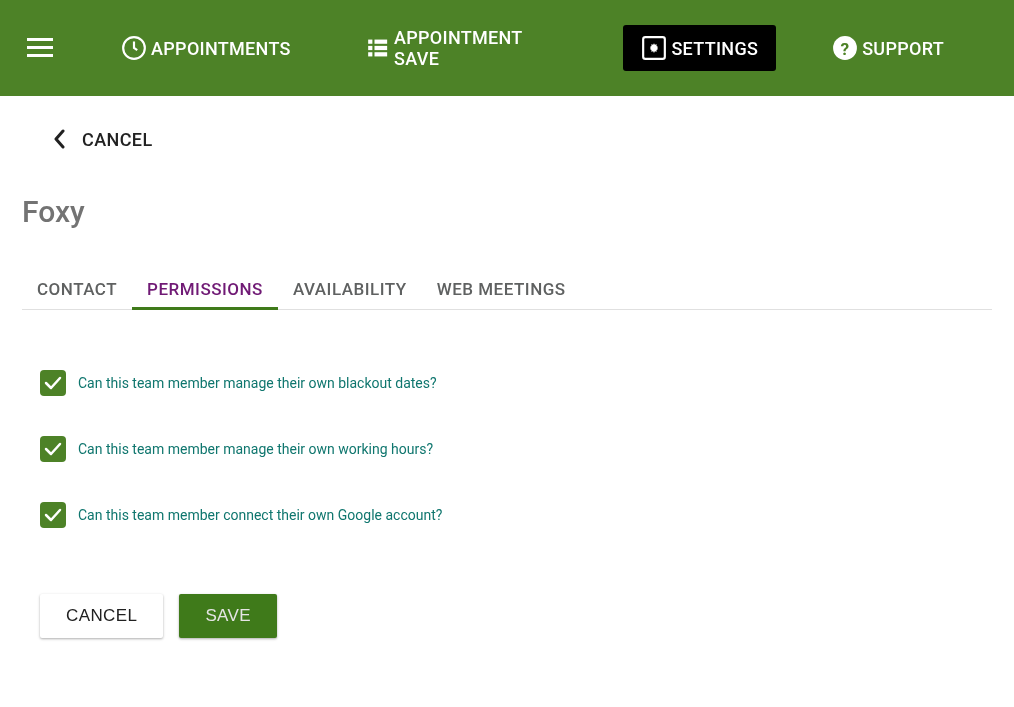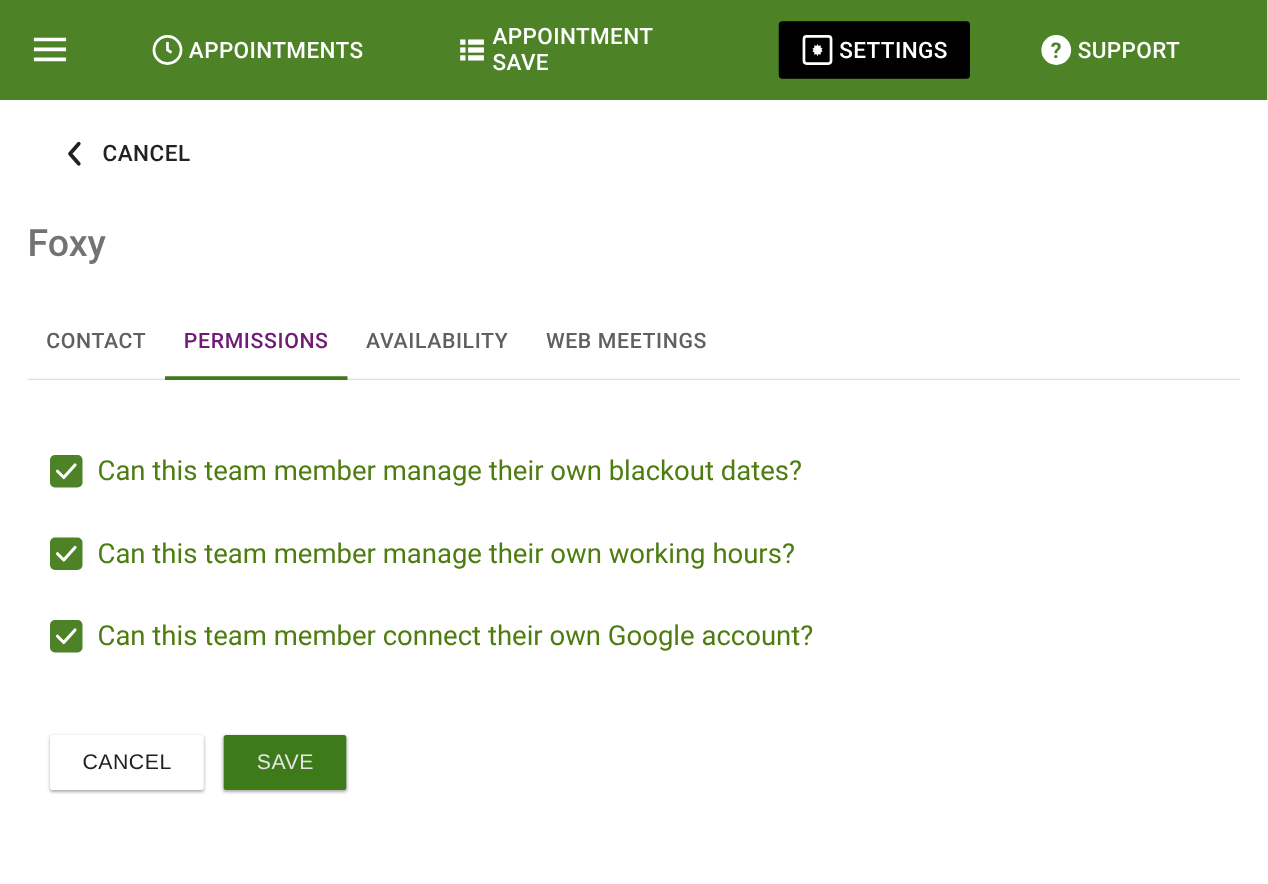--- a/index.html
+++ b/index.html
@@ -9,21 +9,21 @@
     }
     body {
       font-family: Roboto, Arial, sans-serif;
       background: #fff;
       width: 1014px;
       height: 707px;
       overflow: hidden;
     }
     .topbar {
       background: #4d8227;
-      height: 80px;
+      height: 96px;
       display: flex;
       align-items: center;
       padding: 0 22px;
       gap: 8px;
     }
     .hamburger {
       width: 36px;
       height: 36px;
       display: flex;
       align-items: center;
@@ -79,21 +79,21 @@
       font-weight: 500;
       color: #737373;
       margin-bottom: 36px;
     }
     .tabs {
       display: flex;
       border-bottom: 1px solid #e0e0e0;
       gap: 0;
     }
     .tab {
-      padding: 14px 15px 18px 15px;
+      padding: 14px 15px 8px 15px;
       font-size: 17px;
       font-weight: 500;
       letter-spacing: 0.5px;
       color: #5f6161;
       cursor: pointer;
       border-bottom: 3px solid transparent;
       margin-bottom: -1px;
     }
     .tab.active {
       color: #701a75;
@@ -114,22 +114,22 @@
       background: #4d8227;
       border-radius: 4px;
       display: flex;
       align-items: center;
       justify-content: center;
       cursor: pointer;
       flex-shrink: 0;
     }
     .checkbox svg { display: block; }
     .perm-label {
-      font-size: 22px;
-      color: #4d7c0f;
+      font-size: 14px;
+      color: #0f766e;
     }
     .actions {
       display: flex;
       gap: 16px;
       margin-top: 66px;
       margin-left: 18px;
     }
     .btn {
       padding: 12px 26px;
       font-size: 17px;

